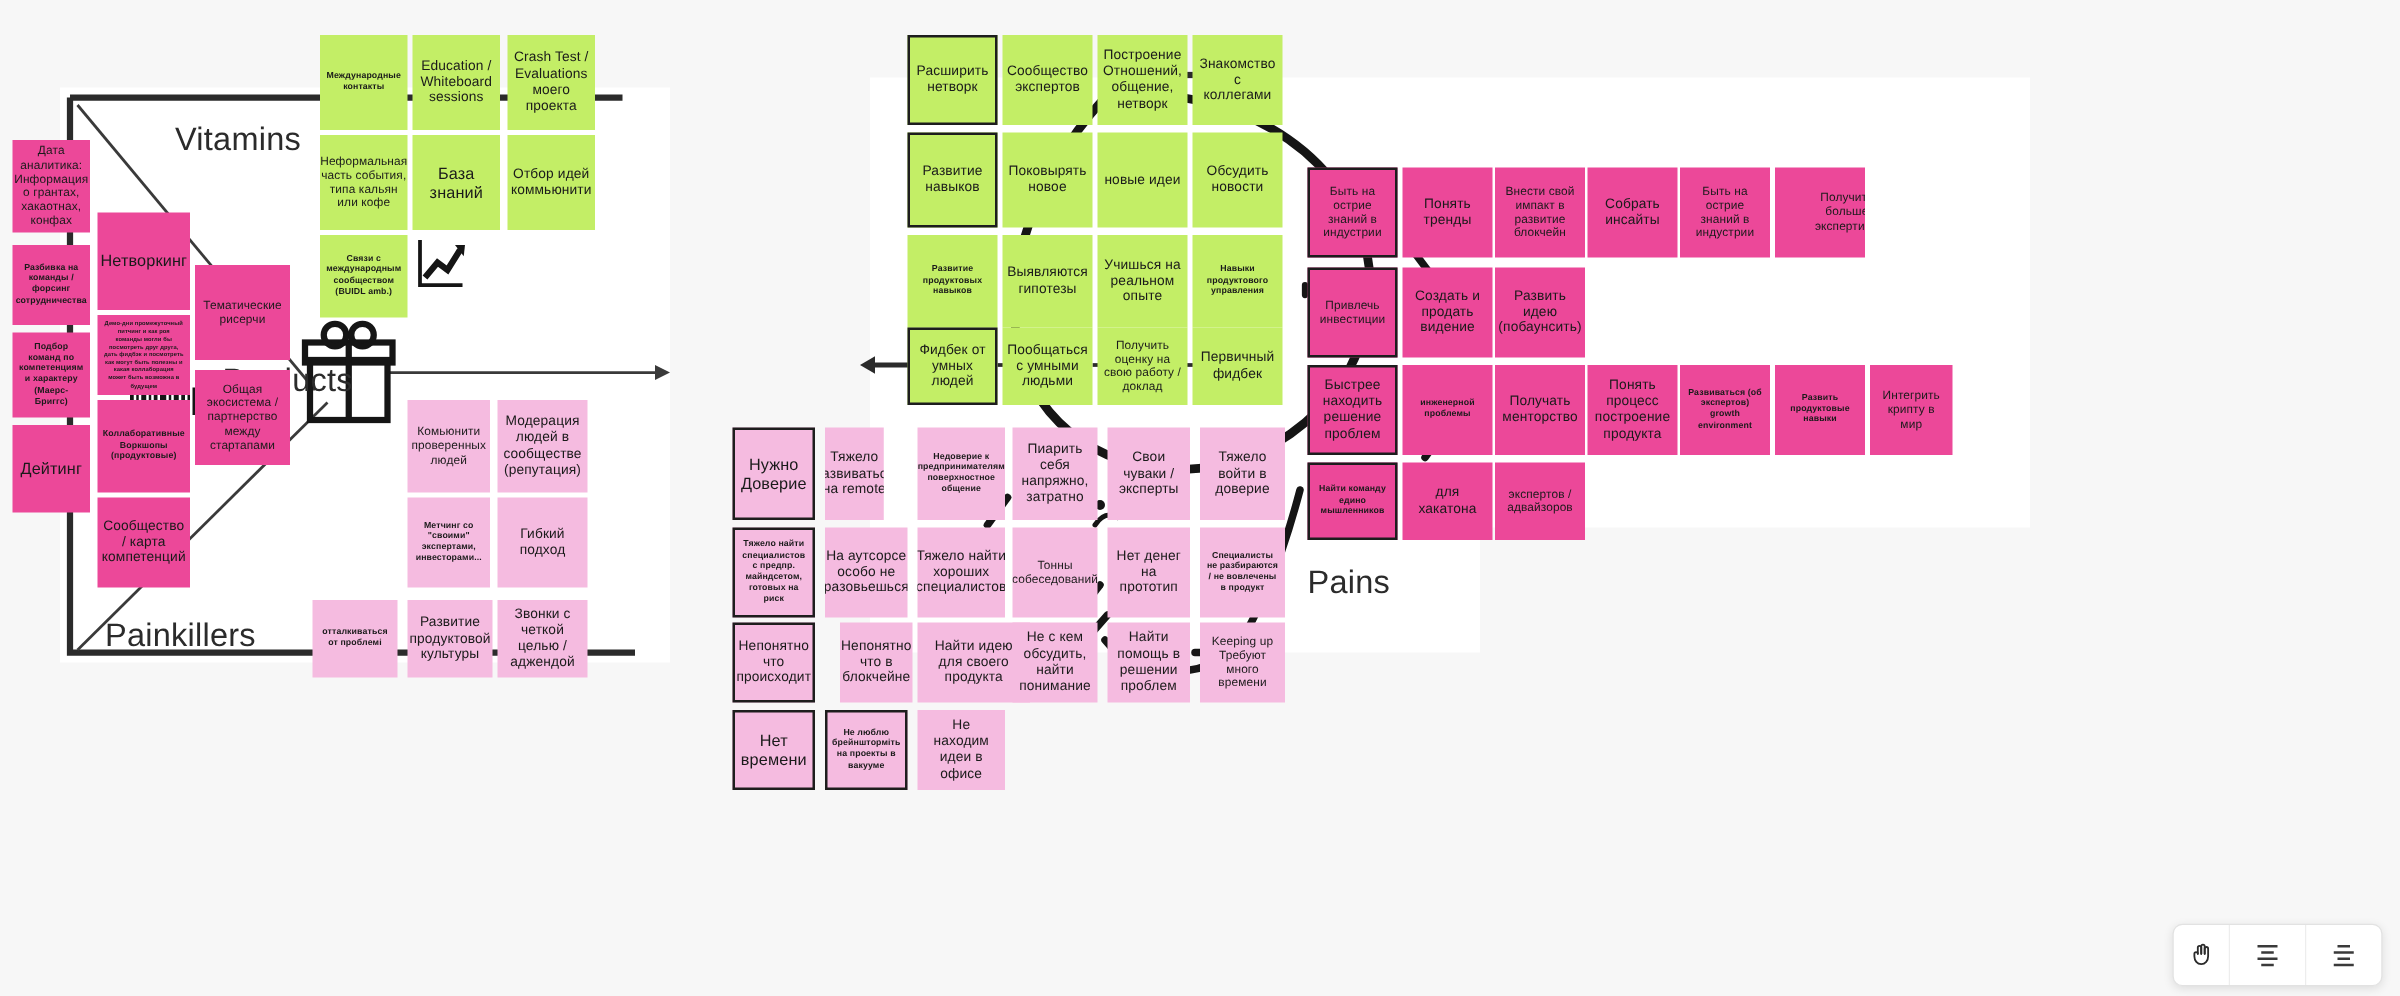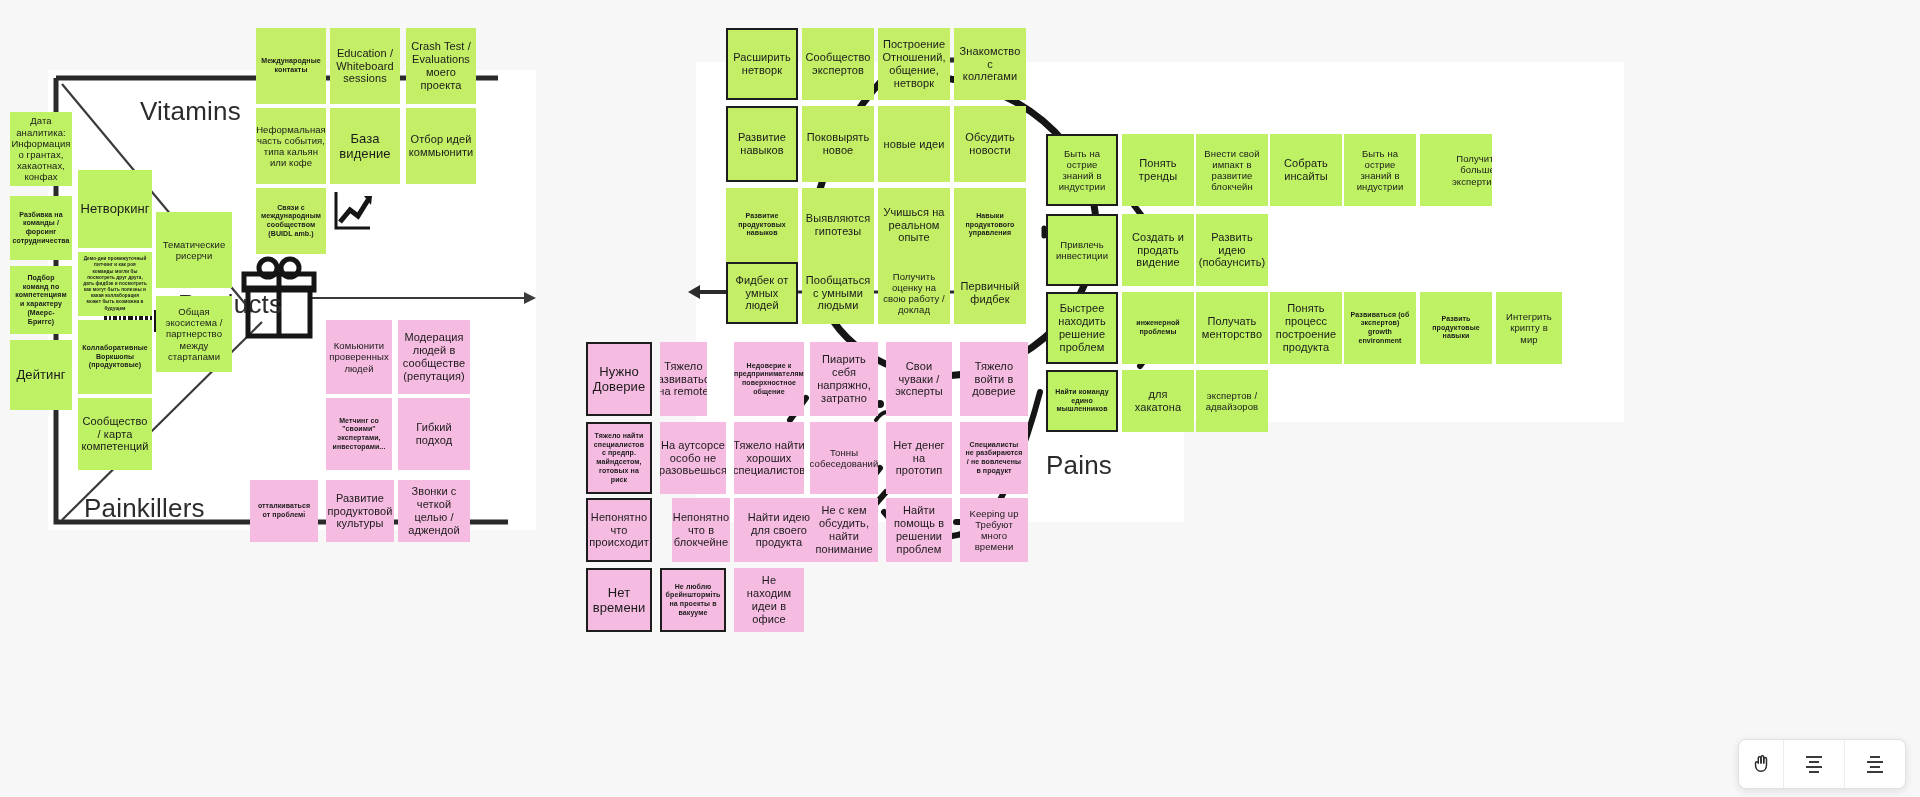--- a/index.html
+++ b/index.html
@@ -21,21 +21,21 @@
     box-sizing:border-box;
     display:flex;align-items:center;justify-content:center;
     text-align:center;
     color:#1a1a1a;
     line-height:1.18;
     padding:4px 5px;
     word-wrap:break-word;
     overflow:hidden;
     letter-spacing:0.1px;
   }
-  .n-yellow{background:#bef264;}
+  .n-yellow{background:#ec4899;}
   .n-green{background:#c3ee66;}
   .n-pink{background:#f5bbe0;}
   .sel{border:2.5px solid #1d1d1d;}
   .t-xs{font-size:7px;font-weight:600;line-height:1.25;}
   .t-s{font-size:9.5px;}
   .t-m{font-size:11px;}
   .t-l{font-size:13px;}
 
   
   .section-label{
@@ -173,21 +173,21 @@
   <div class="note n-yellow t-m" style="left:78px;top:398px;width:74px;height:72px;">Сообщество / карта компетенций</div>
 
   <div class="note n-yellow t-s" style="left:156px;top:212px;width:76px;height:76px;">Тематические рисерчи</div>
   <div class="note n-yellow t-s" style="left:156px;top:296px;width:76px;height:76px;">Общая экосистема / партнерство между стартапами</div>
 
   <div class="note n-green t-xs" style="left:256px;top:28px;width:70px;height:76px;">Международные контакты</div>
   <div class="note n-green t-m" style="left:330px;top:28px;width:70px;height:76px;">Education / Whiteboard sessions</div>
   <div class="note n-green t-m" style="left:406px;top:28px;width:70px;height:76px;">Crash Test / Evaluations моего проекта</div>
 
   <div class="note n-green t-s" style="left:256px;top:108px;width:70px;height:76px;">Неформальная часть события, типа кальян или кофе</div>
-  <div class="note n-green t-l" style="left:330px;top:108px;width:70px;height:76px;">База видение</div>
+  <div class="note n-green t-l" style="left:330px;top:108px;width:70px;height:76px;">База знаний</div>
   <div class="note n-green t-m" style="left:406px;top:108px;width:70px;height:76px;">Отбор идей коммьюнити</div>
 
   <div class="note n-green t-xs" style="left:256px;top:188px;width:70px;height:66px;">Связи с международным сообществом (BUIDL amb.)</div>
 
   <div class="note n-pink t-s" style="left:326px;top:320px;width:66px;height:74px;">Комьюнити проверенных людей</div>
   <div class="note n-pink t-m" style="left:398px;top:320px;width:72px;height:74px;">Модерация людей в сообществе (репутация)</div>
 
   <div class="note n-pink t-xs" style="left:326px;top:398px;width:66px;height:72px;">Метчинг со "своими" экспертами, инвесторами...</div>
   <div class="note n-pink t-m" style="left:398px;top:398px;width:72px;height:72px;">Гибкий подход</div>
 

